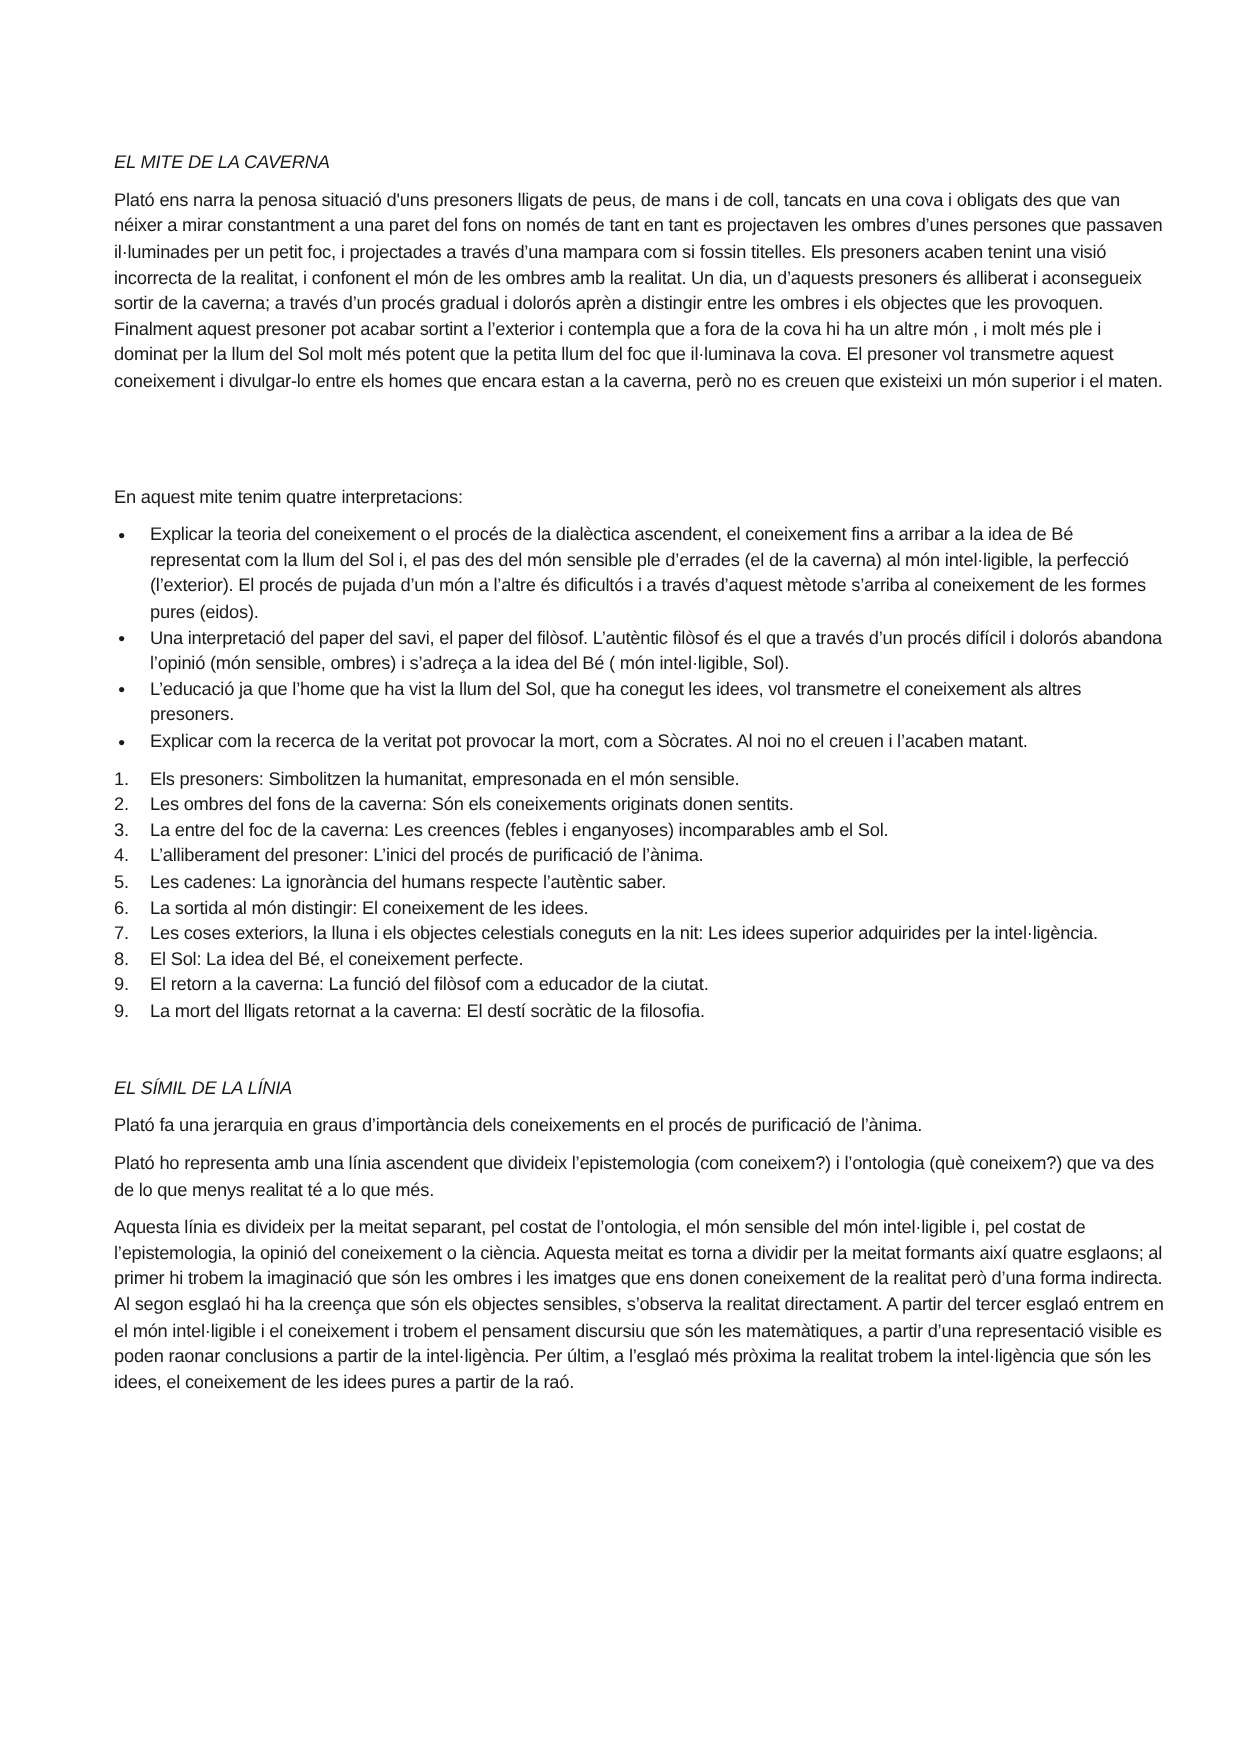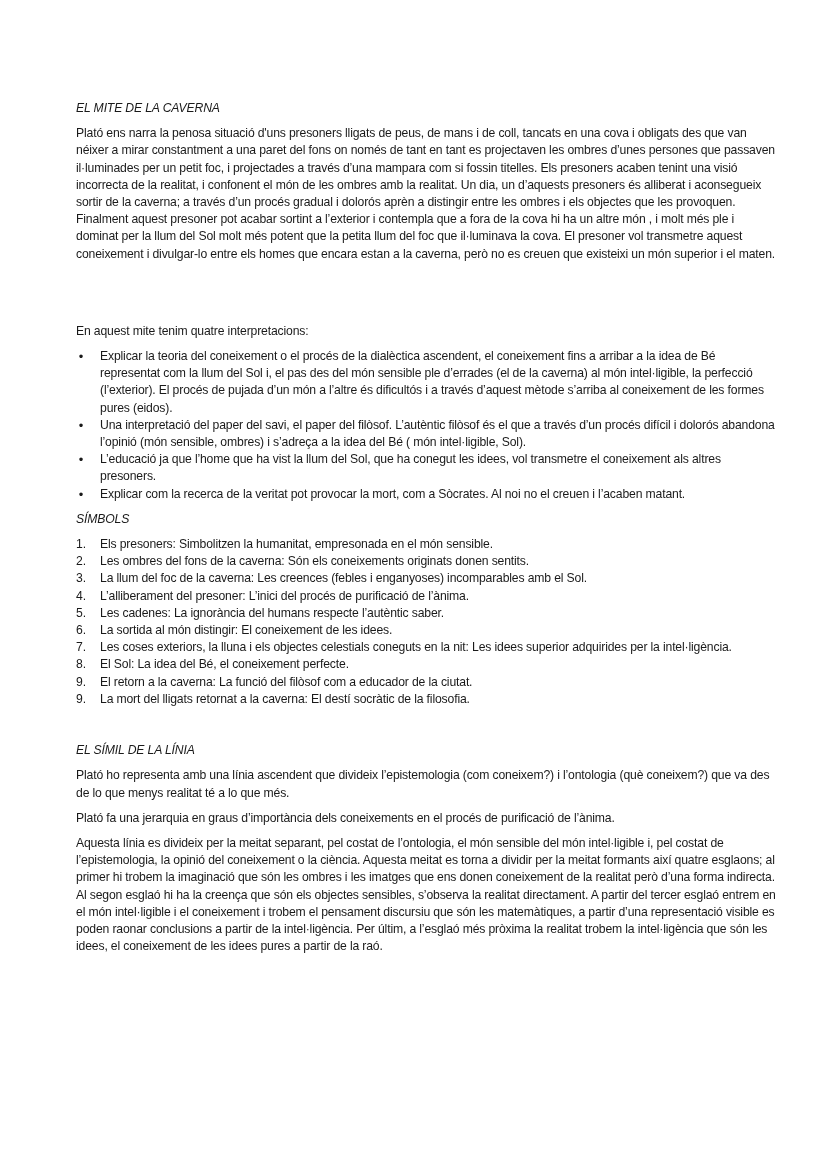--- a/index.html
+++ b/index.html
@@ -32,34 +32,33 @@
   <div class="gap-large"></div>
 
   <p>En aquest mite tenim quatre interpretacions:</p>
   <ul>
     <li><span class="marker">•</span><span>Explicar la teoria del coneixement o el procés de la dialèctica ascendent, el coneixement fins a arribar a la idea de Bé representat com la llum del Sol i, el pas des del món sensible ple d’errades (el de la caverna) al món intel·ligible, la perfecció (l’exterior). El procés de pujada d’un món a l’altre és dificultós i a través d’aquest mètode s’arriba al coneixement de les formes pures (eidos).</span></li>
     <li><span class="marker">•</span><span>Una interpretació del paper del savi, el paper del filòsof. L’autèntic filòsof és el que a través d’un procés difícil i dolorós abandona l’opinió (món sensible, ombres) i s’adreça a la idea del Bé ( món intel·ligible, Sol).</span></li>
     <li><span class="marker">•</span><span>L’educació ja que l’home que ha vist la llum del Sol, que ha conegut les idees, vol transmetre el coneixement als altres presoners.</span></li>
     <li><span class="marker">•</span><span>Explicar com la recerca de la veritat pot provocar la mort, com a Sòcrates. Al noi no el creuen i l’acaben matant.</span></li>
   </ul>
 
-  <div class="heading">SÍMBOLS</div>
   <ol>
     <li><span class="marker">1.</span><span>Els presoners: Simbolitzen la humanitat, empresonada en el món sensible.</span></li>
     <li><span class="marker">2.</span><span>Les ombres del fons de la caverna: Són els coneixements originats donen sentits.</span></li>
-    <li><span class="marker">3.</span><span>La llum del foc de la caverna: Les creences (febles i enganyoses) incomparables amb el Sol.</span></li>
+    <li><span class="marker">3.</span><span>La entre del foc de la caverna: Les creences (febles i enganyoses) incomparables amb el Sol.</span></li>
     <li><span class="marker">4.</span><span>L’alliberament del presoner: L’inici del procés de purificació de l’ànima.</span></li>
     <li><span class="marker">5.</span><span>Les cadenes: La ignorància del humans respecte l’autèntic saber.</span></li>
     <li><span class="marker">6.</span><span>La sortida al món distingir: El coneixement de les idees.</span></li>
     <li><span class="marker">7.</span><span>Les coses exteriors, la lluna i els objectes celestials coneguts en la nit: Les idees superior adquirides per la intel·ligència.</span></li>
     <li><span class="marker">8.</span><span>El Sol: La idea del Bé, el coneixement perfecte.</span></li>
     <li><span class="marker">9.</span><span>El retorn a la caverna: La funció del filòsof com a educador de la ciutat.</span></li>
     <li><span class="marker">9.</span><span>La mort del lligats retornat a la caverna: El destí socràtic de la filosofia.</span></li>
   </ol>
 
   <div class="gap-med"></div>
 
   <div class="heading">EL SÍMIL DE LA LÍNIA</div>
+  <p>Plató fa una jerarquia en graus d’importància dels coneixements en el procés de purificació de l’ànima.</p>
   <p>Plató ho representa amb una línia ascendent que divideix l’epistemologia (com coneixem?) i l’ontologia (què coneixem?) que va des de lo que menys realitat té a lo que més.</p>
-  <p>Plató fa una jerarquia en graus d’importància dels coneixements en el procés de purificació de l’ànima.</p>
   <p>Aquesta línia es divideix per la meitat separant, pel costat de l’ontologia, el món sensible del món intel·ligible i, pel costat de l’epistemologia, la opinió del coneixement o la ciència. Aquesta meitat es torna a dividir per la meitat formants així quatre esglaons; al primer hi trobem la imaginació que són les ombres i les imatges que ens donen coneixement de la realitat però d’una forma indirecta. Al segon esglaó hi ha la creença que són els objectes sensibles, s’observa la realitat directament. A partir del tercer esglaó entrem en el món intel·ligible i el coneixement i trobem el pensament discursiu que són les matemàtiques, a partir d’una representació visible es poden raonar conclusions a partir de la intel·ligència. Per últim, a l’esglaó més pròxima la realitat trobem la intel·ligència que són les idees, el coneixement de les idees pures a partir de la raó.</p>
 
 </div>
 
 </body></html>

